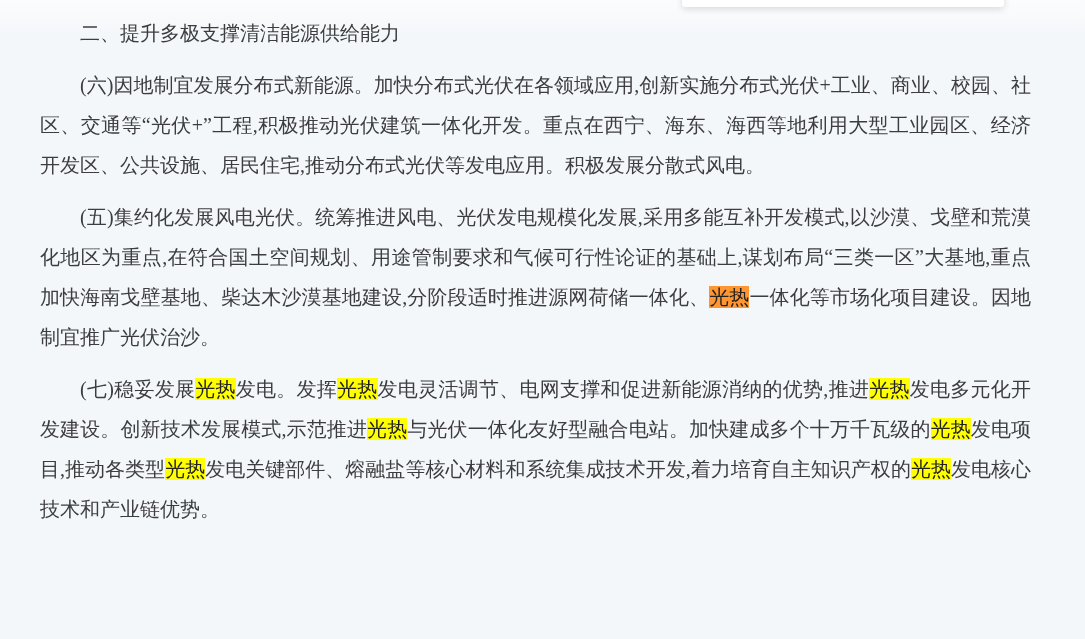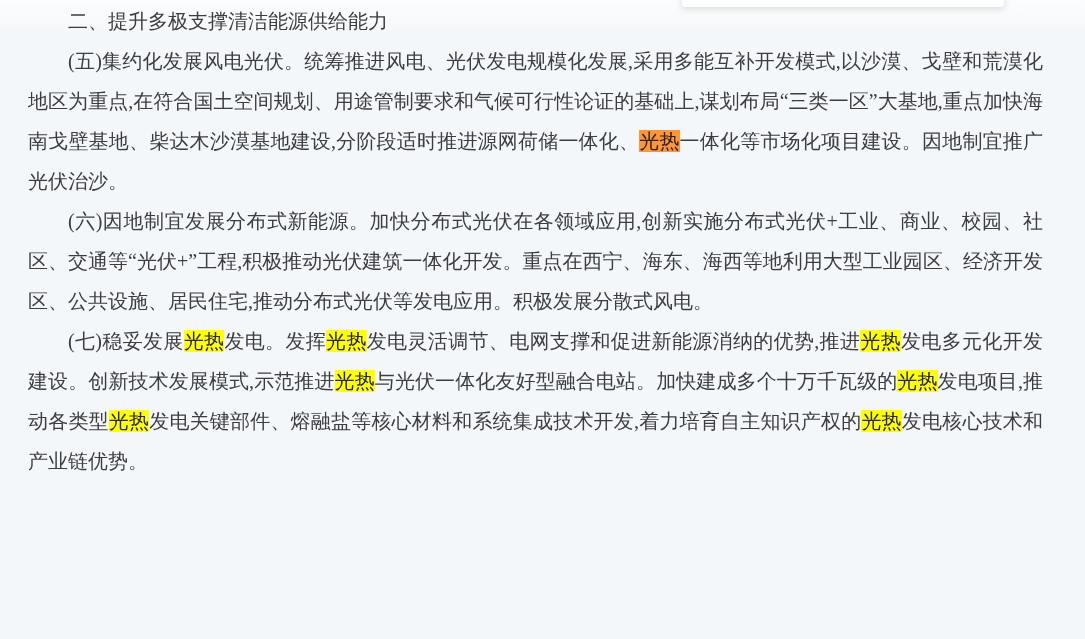--- a/index.html
+++ b/index.html
@@ -26,21 +26,21 @@
     width: 1085px;
     padding: 1px 42px 0 28px;
     box-sizing: border-box;
     color: var(--text-color, #3d3d3f);
     font-size: 20px;
     line-height: 40px;
     text-align: justify;
     letter-spacing: 0;
   }
   .para {
-    margin: 0;
+    margin: 12px;
     text-indent: 2em;
   }
   .hl-active {
     background: var(--hl-active, #ff9632);
     color: #222;
   }
   .hl-match {
     background: var(--hl-match, #ffff00);
     color: #222;
   }
@@ -58,18 +58,18 @@
 </head>
 <body>
 
 <div class="page">
 
   <div class="findbar-edge"></div>
 
   <div class="doc-body">
     <p class="para">二、提升多极支撑清洁能源供给能力</p>
 
+      <p class="para"><span>(六)因地制宜发展分布式新能源。加快分布式光伏在各领域应用,创新实施分布式光伏+工业、商业、校园、社区、交通等“光伏+”工程,积极推动光伏建筑一体化开发。重点在西宁、海东、海西等地利用大型工业园区、经济开发区、公共设施、居民住宅,推动分布式光伏等发电应用。积极发展分散式风电。</span></p>
       <p class="para"><span>(五)集约化发展风电光伏。统筹推进风电、光伏发电规模化发展,采用多能互补开发模式,以沙漠、戈壁和荒漠化地区为重点,在符合国土空间规划、用途管制要求和气候可行性论证的基础上,谋划布局“三类一区”大基地,重点加快海南戈壁基地、柴达木沙漠基地建设,分阶段适时推进源网荷储一体化、</span><span class="hl-active">光热</span><span>一体化等市场化项目建设。因地制宜推广光伏治沙。</span></p>
-      <p class="para"><span>(六)因地制宜发展分布式新能源。加快分布式光伏在各领域应用,创新实施分布式光伏+工业、商业、校园、社区、交通等“光伏+”工程,积极推动光伏建筑一体化开发。重点在西宁、海东、海西等地利用大型工业园区、经济开发区、公共设施、居民住宅,推动分布式光伏等发电应用。积极发展分散式风电。</span></p>
       <p class="para"><span>(七)稳妥发展</span><span class="hl-match">光热</span><span>发电。发挥</span><span class="hl-match">光热</span><span>发电灵活调节、电网支撑和促进新能源消纳的优势,推进</span><span class="hl-match">光热</span><span>发电多元化开发建设。创新技术发展模式,示范推进</span><span class="hl-match">光热</span><span>与光伏一体化友好型融合电站。加快建成多个十万千瓦级的</span><span class="hl-match">光热</span><span>发电项目,推动各类型</span><span class="hl-match">光热</span><span>发电关键部件、熔融盐等核心材料和系统集成技术开发,着力培育自主知识产权的</span><span class="hl-match">光热</span><span>发电核心技术和产业链优势。</span></p>
     </div>
 
 </div>
 
 </body></html>

